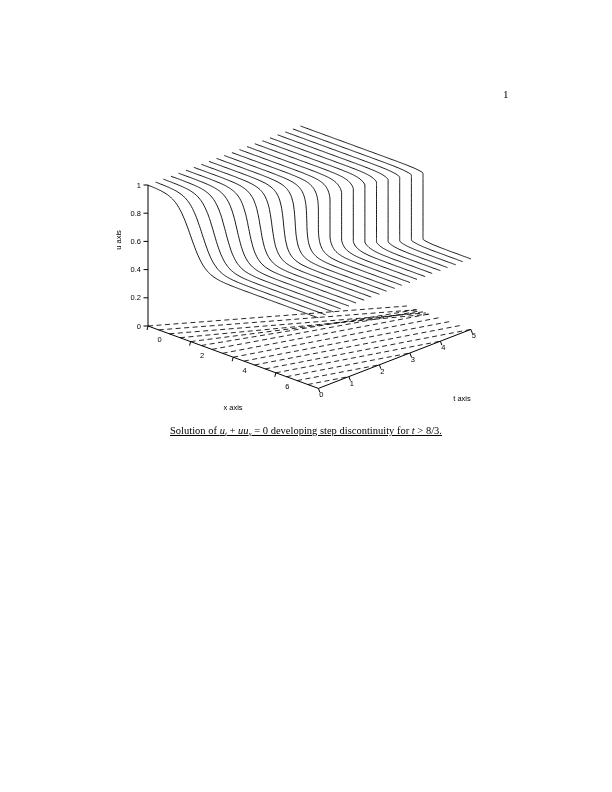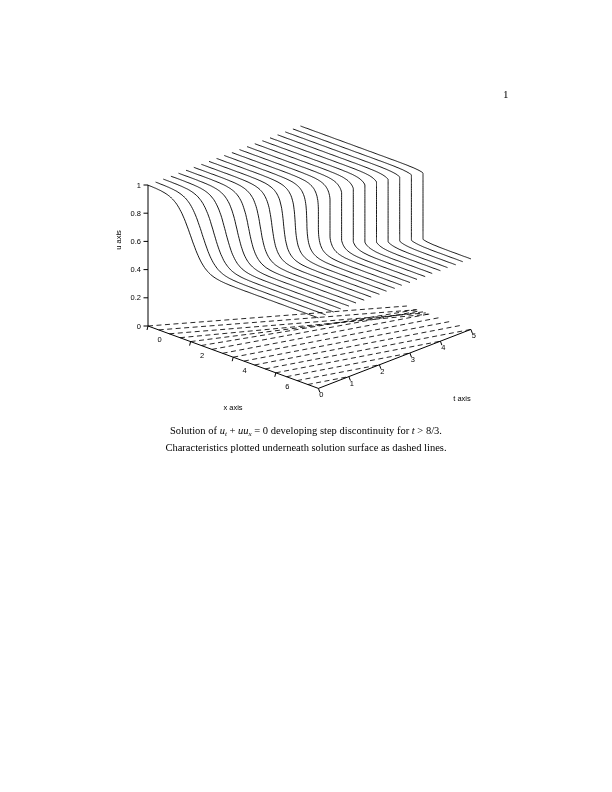--- a/index.html
+++ b/index.html
@@ -2,21 +2,21 @@
 <html><head>
 <meta charset="utf-8">
 <style>
   html,body{margin:0;padding:0;background:#fff;}
   .page{position:relative;width:612px;height:792px;background:#ffffff;overflow:hidden;
         font-family:"Liberation Serif",serif;color:#000;}
   .page-number{position:absolute;left:503px;top:88px;font:11px "Liberation Serif",serif;color:#000;}
   #plot-svg{position:absolute;left:0;top:0;}
   #plot-svg text{font:7.5px "Liberation Sans",sans-serif;fill:#000;}
   .caption{position:absolute;left:0;top:424px;width:612px;text-align:center;
-           font:10.5px/14px "Liberation Serif",serif;color:#000;}
+           font:10.5px/14px "Liberation Serif",serif;color:#000;text-decoration:underline;}
   .caption-line{white-space:nowrap;}
   .seg-r{font-style:normal;}
   .seg-i{font-style:italic;}
   .seg-sub{font-style:italic;font-size:7px;vertical-align:-2px;}
 </style>
 </head>
 <body>
 
 <div class="page">
 
@@ -101,16 +101,15 @@
         <polyline points="270,137.8 271.1,138.2 272.1,138.6 273.2,139 274.3,139.4 275.3,139.8 276.4,140.1 277.5,140.5 278.5,140.9 279.6,141.3 280.6,141.7 281.7,142.1 282.8,142.5 283.8,142.9 284.9,143.3 286,143.7 287,144 288.1,144.4 289.2,144.8 290.2,145.2 291.3,145.6 292.4,146 293.4,146.4 294.5,146.8 295.6,147.2 296.6,147.6 297.7,147.9 298.8,148.3 299.8,148.7 300.9,149.1 301.9,149.5 303,149.9 304.1,150.3 305.1,150.7 306.2,151.1 307.3,151.5 308.3,151.8 309.4,152.2 310.5,152.6 311.5,153 312.6,153.4 313.7,153.8 314.7,154.2 315.8,154.6 316.9,155 317.9,155.4 319,155.7 320.1,156.1 321.1,156.5 322.2,156.9 323.2,157.3 324.3,157.7 325.4,158.1 326.4,158.5 327.5,158.9 328.6,159.3 329.6,159.6 330.7,160 331.8,160.4 332.8,160.8 333.9,161.2 335,161.6 336,162 337.1,162.4 338.2,162.8 339.2,163.2 340.3,163.6 341.3,163.9 342.4,164.3 343.5,164.7 344.5,165.1 345.6,165.5 346.6,165.9 347.7,166.3 348.8,166.7 349.8,167.1 350.9,167.5 351.9,167.9 353,168.3 354,168.7 355.1,169.1 356.1,169.5 357.2,170 358.2,170.4 359.3,170.8 360.3,171.2 361.3,171.7 362.4,172.1 363.4,172.6 364.4,173 365.4,173.5 366.4,174 367.4,174.5 368.3,175 369.3,175.5 370.2,176.1 371.1,176.7 372,177.3 372.9,178 373.7,178.7 374.5,179.4 375.2,180.2 375.9,181 376.5,181.9 376.5,182.7 376.5,183.5 376.5,184.5 376.5,185.6 376.5,186.8 376.5,188.2 376.5,189.7 376.5,191.3 376.5,193.1 376.5,195.1 376.5,197.2 376.5,199.4 376.5,201.8 376.5,204.2 376.5,206.8 376.5,209.4 376.5,212 376.5,214.7 376.5,217.3 376.5,219.9 376.5,222.3 376.5,224.7 376.5,226.9 376.5,229 376.5,231 376.5,232.8 376.5,234.4 376.5,235.9 376.5,237.3 376.5,238.5 376.5,239.6 376.5,240.6 376.5,241.4 376.5,242.2 377.1,243.1 377.8,243.9 378.5,244.7 379.3,245.4 380.1,246.1 381,246.8 381.9,247.4 382.8,248 383.7,248.6 384.7,249.1 385.6,249.6 386.6,250.1 387.6,250.6 388.6,251.1 389.6,251.5 390.6,252 391.7,252.4 392.7,252.9 393.7,253.3 394.8,253.7 395.8,254.1 396.9,254.6 397.9,255 399,255.4 400,255.8 401.1,256.2 402.1,256.6 403.2,257 404.2,257.4 405.3,257.8 406.4,258.2 407.4,258.6 408.5,259 409.5,259.4 410.6,259.8 411.7,260.2 412.7,260.5 413.8,260.9 414.8,261.3 415.9,261.7 417,262.1 418,262.5 419.1,262.9 420.2,263.3 421.2,263.7 422.3,264.1 423.4,264.5 424.4,264.8 425.5,265.2 426.6,265.6 427.6,266 428.7,266.4 429.8,266.8 430.8,267.2 431.9,267.6 432.9,268 434,268.4 435.1,268.7 436.1,269.1 437.2,269.5 438.3,269.9 439.3,270.3 440.4,270.7" stroke-width="0.9"></polyline>
         <polyline points="277.6,134.9 278.7,135.2 279.8,135.6 280.8,136 281.9,136.4 282.9,136.8 284,137.2 285.1,137.6 286.1,138 287.2,138.4 288.3,138.8 289.3,139.1 290.4,139.5 291.5,139.9 292.5,140.3 293.6,140.7 294.7,141.1 295.7,141.5 296.8,141.9 297.9,142.3 298.9,142.7 300,143 301.1,143.4 302.1,143.8 303.2,144.2 304.2,144.6 305.3,145 306.4,145.4 307.4,145.8 308.5,146.2 309.6,146.6 310.6,146.9 311.7,147.3 312.8,147.7 313.8,148.1 314.9,148.5 316,148.9 317,149.3 318.1,149.7 319.2,150.1 320.2,150.5 321.3,150.8 322.4,151.2 323.4,151.6 324.5,152 325.5,152.4 326.6,152.8 327.7,153.2 328.7,153.6 329.8,154 330.9,154.4 331.9,154.7 333,155.1 334.1,155.5 335.1,155.9 336.2,156.3 337.3,156.7 338.3,157.1 339.4,157.5 340.5,157.9 341.5,158.3 342.6,158.6 343.7,159 344.7,159.4 345.8,159.8 346.8,160.2 347.9,160.6 349,161 350,161.4 351.1,161.8 352.2,162.2 353.2,162.6 354.3,162.9 355.4,163.3 356.4,163.7 357.5,164.1 358.5,164.5 359.6,164.9 360.7,165.3 361.7,165.7 362.8,166.1 363.8,166.5 364.9,166.9 365.9,167.3 367,167.7 368,168.1 369.1,168.5 370.1,169 371.2,169.4 372.2,169.8 373.2,170.2 374.3,170.7 375.3,171.1 376.3,171.6 377.3,172 378.3,172.5 379.3,173 380.3,173.5 381.2,174 382.2,174.5 383.1,175.1 384,175.7 384.9,176.3 385.7,176.9 386.5,177.6 387.3,178.4 388,179.1 388.1,179.8 388.1,180.4 388.1,181.2 388.1,182 388.1,183 388.1,184.1 388.1,185.3 388.1,186.7 388.1,188.2 388.1,189.8 388.1,191.6 388.1,193.6 388.1,195.7 388.1,197.9 388.1,200.3 388.1,202.8 388.1,205.3 388.1,207.9 388.1,210.6 388.1,213.2 388.1,215.8 388.1,218.4 388.1,220.8 388.1,223.2 388.1,225.4 388.1,227.5 388.1,229.5 388.1,231.3 388.1,233 388.1,234.5 388.1,235.8 388.1,237 388.1,238.1 388.1,239.1 388.1,239.9 388.1,240.7 388.1,241.4 388.2,242 388.9,242.8 389.7,243.5 390.5,244.2 391.4,244.8 392.3,245.5 393.2,246 394.1,246.6 395,247.1 396,247.6 396.9,248.1 397.9,248.6 398.9,249.1 399.9,249.6 401,250 402,250.5 403,250.9 404,251.3 405.1,251.7 406.1,252.2 407.2,252.6 408.2,253 409.2,253.4 410.3,253.8 411.4,254.2 412.4,254.6 413.5,255 414.5,255.4 415.6,255.8 416.6,256.2 417.7,256.6 418.8,257 419.8,257.4 420.9,257.8 421.9,258.2 423,258.6 424.1,259 425.1,259.4 426.2,259.7 427.3,260.1 428.3,260.5 429.4,260.9 430.5,261.3 431.5,261.7 432.6,262.1 433.7,262.5 434.7,262.9 435.8,263.3 436.8,263.7 437.9,264 439,264.4 440,264.8 441.1,265.2 442.2,265.6 443.2,266 444.3,266.4 445.4,266.8 446.4,267.2 447.5,267.6" stroke-width="0.9"></polyline>
         <polyline points="285.3,131.9 286.3,132.3 287.4,132.7 288.4,133.1 289.5,133.5 290.6,133.9 291.6,134.2 292.7,134.6 293.8,135 294.8,135.4 295.9,135.8 297,136.2 298,136.6 299.1,137 300.2,137.4 301.2,137.8 302.3,138.1 303.4,138.5 304.4,138.9 305.5,139.3 306.5,139.7 307.6,140.1 308.7,140.5 309.7,140.9 310.8,141.3 311.9,141.7 312.9,142 314,142.4 315.1,142.8 316.1,143.2 317.2,143.6 318.3,144 319.3,144.4 320.4,144.8 321.5,145.2 322.5,145.6 323.6,145.9 324.7,146.3 325.7,146.7 326.8,147.1 327.8,147.5 328.9,147.9 330,148.3 331,148.7 332.1,149.1 333.2,149.5 334.2,149.8 335.3,150.2 336.4,150.6 337.4,151 338.5,151.4 339.6,151.8 340.6,152.2 341.7,152.6 342.8,153 343.8,153.4 344.9,153.7 346,154.1 347,154.5 348.1,154.9 349.1,155.3 350.2,155.7 351.3,156.1 352.3,156.5 353.4,156.9 354.5,157.3 355.5,157.6 356.6,158 357.7,158.4 358.7,158.8 359.8,159.2 360.9,159.6 361.9,160 363,160.4 364,160.8 365.1,161.2 366.2,161.6 367.2,161.9 368.3,162.3 369.4,162.7 370.4,163.1 371.5,163.5 372.5,163.9 373.6,164.3 374.7,164.7 375.7,165.1 376.8,165.5 377.8,165.9 378.9,166.3 379.9,166.7 381,167.1 382,167.5 383.1,168 384.1,168.4 385.1,168.8 386.2,169.2 387.2,169.7 388.2,170.1 389.2,170.6 390.2,171 391.2,171.5 392.2,172 393.2,172.5 394.1,173 395.1,173.5 396,174.1 396.9,174.6 397.7,175.3 398.6,175.9 399.4,176.6 399.7,177.2 399.7,177.7 399.7,178.3 399.7,178.9 399.7,179.7 399.7,180.5 399.7,181.5 399.7,182.6 399.7,183.8 399.7,185.2 399.7,186.7 399.7,188.3 399.7,190.1 399.7,192.1 399.7,194.2 399.7,196.4 399.7,198.8 399.7,201.3 399.7,203.8 399.7,206.4 399.7,209.1 399.7,211.7 399.7,214.3 399.7,216.9 399.7,219.3 399.7,221.7 399.7,223.9 399.7,226 399.7,228 399.7,229.8 399.7,231.5 399.7,233 399.7,234.3 399.7,235.5 399.7,236.6 399.7,237.6 399.7,238.5 399.7,239.2 399.7,239.9 399.7,240.5 399.7,241 400.1,241.6 400.9,242.2 401.7,242.9 402.6,243.5 403.5,244.1 404.4,244.6 405.4,245.2 406.3,245.7 407.3,246.2 408.3,246.7 409.2,247.1 410.2,247.6 411.3,248 412.3,248.5 413.3,248.9 414.3,249.4 415.4,249.8 416.4,250.2 417.4,250.6 418.5,251 419.5,251.4 420.6,251.8 421.6,252.2 422.7,252.6 423.8,253 424.8,253.4 425.9,253.8 426.9,254.2 428,254.6 429.1,255 430.1,255.4 431.2,255.8 432.2,256.2 433.3,256.6 434.4,257 435.4,257.4 436.5,257.8 437.6,258.2 438.6,258.6 439.7,258.9 440.7,259.3 441.8,259.7 442.9,260.1 443.9,260.5 445,260.9 446.1,261.3 447.1,261.7 448.2,262.1 449.3,262.5 450.3,262.8 451.4,263.2 452.5,263.6 453.5,264 454.6,264.4 455.7,264.8" stroke-width="0.9"></polyline>
         <polyline points="292.9,129 293.9,129.3 295,129.7 296.1,130.1 297.1,130.5 298.2,130.9 299.3,131.3 300.3,131.7 301.4,132.1 302.5,132.5 303.5,132.9 304.6,133.2 305.7,133.6 306.7,134 307.8,134.4 308.8,134.8 309.9,135.2 311,135.6 312,136 313.1,136.4 314.2,136.8 315.2,137.1 316.3,137.5 317.4,137.9 318.4,138.3 319.5,138.7 320.6,139.1 321.6,139.5 322.7,139.9 323.8,140.3 324.8,140.7 325.9,141 327,141.4 328,141.8 329.1,142.2 330.1,142.6 331.2,143 332.3,143.4 333.3,143.8 334.4,144.2 335.5,144.6 336.5,144.9 337.6,145.3 338.7,145.7 339.7,146.1 340.8,146.5 341.9,146.9 342.9,147.3 344,147.7 345.1,148.1 346.1,148.5 347.2,148.8 348.3,149.2 349.3,149.6 350.4,150 351.4,150.4 352.5,150.8 353.6,151.2 354.6,151.6 355.7,152 356.8,152.4 357.8,152.7 358.9,153.1 360,153.5 361,153.9 362.1,154.3 363.2,154.7 364.2,155.1 365.3,155.5 366.4,155.9 367.4,156.3 368.5,156.6 369.6,157 370.6,157.4 371.7,157.8 372.7,158.2 373.8,158.6 374.9,159 375.9,159.4 377,159.8 378.1,160.2 379.1,160.6 380.2,160.9 381.2,161.3 382.3,161.7 383.4,162.1 384.4,162.5 385.5,162.9 386.6,163.3 387.6,163.7 388.7,164.1 389.7,164.5 390.8,164.9 391.8,165.3 392.9,165.7 393.9,166.1 395,166.5 396,167 397,167.4 398.1,167.8 399.1,168.2 400.1,168.7 401.1,169.1 402.2,169.5 403.2,170 404.1,170.5 405.1,171 406.1,171.4 407,172 408,172.5 408.9,173 409.7,173.6 410.6,174.2 411.4,174.8 411.4,175.2 411.4,175.7 411.4,176.2 411.4,176.8 411.4,177.4 411.4,178.2 411.4,179.1 411.4,180 411.4,181.1 411.4,182.3 411.4,183.7 411.4,185.2 411.4,186.9 411.4,188.7 411.4,190.6 411.4,192.7 411.4,195 411.4,197.3 411.4,199.8 411.4,202.3 411.4,204.9 411.4,207.6 411.4,210.2 411.4,212.8 411.4,215.4 411.4,217.9 411.4,220.2 411.4,222.5 411.4,224.6 411.4,226.5 411.4,228.3 411.4,230 411.4,231.5 411.4,232.8 411.4,234.1 411.4,235.1 411.4,236.1 411.4,237 411.4,237.7 411.4,238.4 411.4,239 411.4,239.5 411.4,239.9 411.4,240.3 412.1,240.9 413,241.6 413.8,242.1 414.8,242.7 415.7,243.2 416.6,243.7 417.6,244.2 418.6,244.7 419.6,245.2 420.6,245.6 421.6,246.1 422.6,246.5 423.6,247 424.6,247.4 425.7,247.8 426.7,248.2 427.7,248.6 428.8,249 429.8,249.5 430.9,249.9 431.9,250.3 433,250.7 434,251.1 435.1,251.5 436.2,251.9 437.2,252.3 438.3,252.7 439.3,253 440.4,253.4 441.5,253.8 442.5,254.2 443.6,254.6 444.7,255 445.7,255.4 446.8,255.8 447.8,256.2 448.9,256.6 450,257 451,257.4 452.1,257.8 453.2,258.1 454.2,258.5 455.3,258.9 456.4,259.3 457.4,259.7 458.5,260.1 459.5,260.5 460.6,260.9 461.7,261.3 462.7,261.7" stroke-width="0.9"></polyline>
         <polyline points="300.5,126 301.6,126.4 302.6,126.8 303.7,127.2 304.8,127.6 305.8,128 306.9,128.3 308,128.7 309,129.1 310.1,129.5 311.1,129.9 312.2,130.3 313.3,130.7 314.3,131.1 315.4,131.5 316.5,131.9 317.5,132.2 318.6,132.6 319.7,133 320.7,133.4 321.8,133.8 322.9,134.2 323.9,134.6 325,135 326.1,135.4 327.1,135.8 328.2,136.1 329.3,136.5 330.3,136.9 331.4,137.3 332.4,137.7 333.5,138.1 334.6,138.5 335.6,138.9 336.7,139.3 337.8,139.7 338.8,140 339.9,140.4 341,140.8 342,141.2 343.1,141.6 344.2,142 345.2,142.4 346.3,142.8 347.4,143.2 348.4,143.6 349.5,143.9 350.6,144.3 351.6,144.7 352.7,145.1 353.7,145.5 354.8,145.9 355.9,146.3 356.9,146.7 358,147.1 359.1,147.5 360.1,147.8 361.2,148.2 362.3,148.6 363.3,149 364.4,149.4 365.5,149.8 366.5,150.2 367.6,150.6 368.7,151 369.7,151.4 370.8,151.7 371.9,152.1 372.9,152.5 374,152.9 375,153.3 376.1,153.7 377.2,154.1 378.2,154.5 379.3,154.9 380.4,155.3 381.4,155.6 382.5,156 383.6,156.4 384.6,156.8 385.7,157.2 386.8,157.6 387.8,158 388.9,158.4 389.9,158.8 391,159.2 392.1,159.6 393.1,159.9 394.2,160.3 395.3,160.7 396.3,161.1 397.4,161.5 398.4,161.9 399.5,162.3 400.6,162.7 401.6,163.1 402.7,163.5 403.7,163.9 404.8,164.3 405.8,164.7 406.9,165.1 407.9,165.5 409,166 410,166.4 411,166.8 412,167.2 413.1,167.6 414.1,168.1 415.1,168.5 416.1,169 417.1,169.5 418,169.9 419,170.4 419.9,170.9 420.9,171.5 421.8,172 422.6,172.6 423,173 423,173.4 423,173.7 423,174.2 423,174.7 423,175.3 423,176 423,176.7 423,177.6 423,178.5 423,179.6 423,180.9 423,182.2 423,183.7 423,185.4 423,187.2 423,189.1 423,191.2 423,193.5 423,195.8 423,198.3 423,200.9 423,203.5 423,206.1 423,208.7 423,211.3 423,213.9 423,216.4 423,218.7 423,221 423,223.1 423,225 423,226.8 423,228.5 423,230 423,231.3 423,232.6 423,233.7 423,234.6 423,235.5 423,236.2 423,236.9 423,237.5 423,238 423,238.5 423,238.8 423,239.2 423.3,239.6 424.2,240.2 425.1,240.7 426,241.3 427,241.8 427.9,242.3 428.9,242.7 429.9,243.2 430.9,243.7 431.9,244.1 432.9,244.6 433.9,245 434.9,245.4 436,245.8 437,246.2 438,246.7 439.1,247.1 440.1,247.5 441.2,247.9 442.2,248.3 443.3,248.7 444.3,249.1 445.4,249.5 446.5,249.9 447.5,250.3 448.6,250.7 449.6,251.1 450.7,251.5 451.8,251.9 452.8,252.3 453.9,252.6 454.9,253 456,253.4 457.1,253.8 458.1,254.2 459.2,254.6 460.3,255 461.3,255.4 462.4,255.8 463.4,256.2 464.5,256.6 465.6,256.9 466.6,257.3 467.7,257.7 468.8,258.1 469.8,258.5 470.9,258.9" stroke-width="0.9"></polyline>
       </g>
     </svg>
 
   <div class="caption">
     <div class="caption-line"><span class="seg-r">Solution of </span><span class="seg-i">u</span><span class="seg-sub">t</span><span class="seg-r"> + </span><span class="seg-i">uu</span><span class="seg-sub">x</span><span class="seg-r"> = 0 developing step discontinuity for </span><span class="seg-i">t</span><span class="seg-r"> &gt; 8/3.</span></div>
-    <div class="caption-line"><span class="seg-r">Characteristics plotted underneath solution surface as dashed lines.</span></div>
   </div>
 
 </div>
 
 </body></html>

